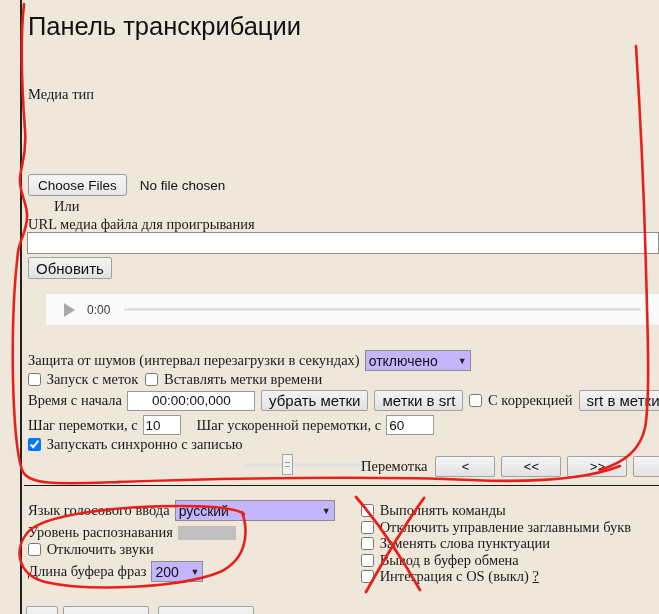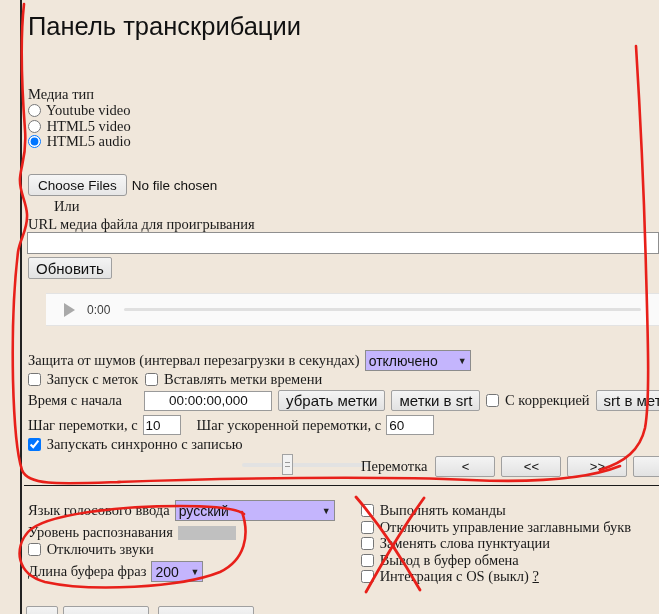--- a/index.html
+++ b/index.html
@@ -103,21 +103,21 @@
     padding: 2px 9px;
     height: 22px;
     line-height: 17px;
     color: #111;
     cursor: pointer;
   }
   .fileinfo {
     font-family: "Liberation Sans", sans-serif;
     font-size: 13.5px;
     color: #111;
-    margin-left: 5px;
+    margin-left: 13px;
   }
 
   
   .urlinput {
     position: absolute;
     left: 3px; top: 232px;
     width: 632px; height: 22px;
     background: #fff;
     border: 1px solid #8f8f8f;
   }
@@ -213,34 +213,20 @@
   <div class="left-edge"></div>
 
   <div class="panel">
 
     <div class="page-title">Панель транскрибации</div>
 
     <div class="row" style="left:4px; top:86px;">
       <span class="lbl">Медиа тип</span>
     </div>
 
-    <div style="position:absolute; left:4px; top:103px;">
-      <label class="radio-line">
-        <input type="radio" name="mediatype" style="">
-        <span>Youtube video</span>
-      </label>
-      <label class="radio-line">
-        <input type="radio" name="mediatype" style="">
-        <span>HTML5 video</span>
-      </label>
-      <label class="radio-line">
-        <input type="radio" name="mediatype" checked="" style="">
-        <span>HTML5 audio</span>
-      </label>
-    </div>
 
     <div class="row" style="left:4px; top:174px;">
       <button class="filebtn">Choose Files</button>
       <span class="fileinfo">No file chosen</span>
     </div>
 
     <div class="row" style="left:30px; top:198px;">
       <span class="lbl">Или</span>
     </div>
 
@@ -274,21 +260,21 @@
         <span>Запуск с меток</span>
       </label>
       <label style="margin-left:7px;">
         <input type="checkbox" style="">
         <span>Вставлять метки времени</span>
       </label>
     </div>
 
     <div class="row" style="left:4px; top:390px;">
       <span class="lbl">Время с начала</span>
-      <input class="txt" style="width: 128px; margin-left: 22px; padding-left: 24px;" value="00:00:00,000">
+      <input class="txt" style="width: 128px; margin-left: 5px; padding-left: 24px;" value="00:00:00,000">
       <button class="btn btn-ru" style="margin-left:6px;">убрать метки</button>
       <button class="btn btn-ru" style="margin-left:6px;">метки в srt</button>
       <label style="margin-left:6px;">
         <input type="checkbox" style="">
         <span>С коррекцией</span>
       </label>
       <button class="btn btn-ru" style="margin-left:6px;">srt в метки</button>
     </div>
 
     <div class="row" style="left:4px; top:415px;">

